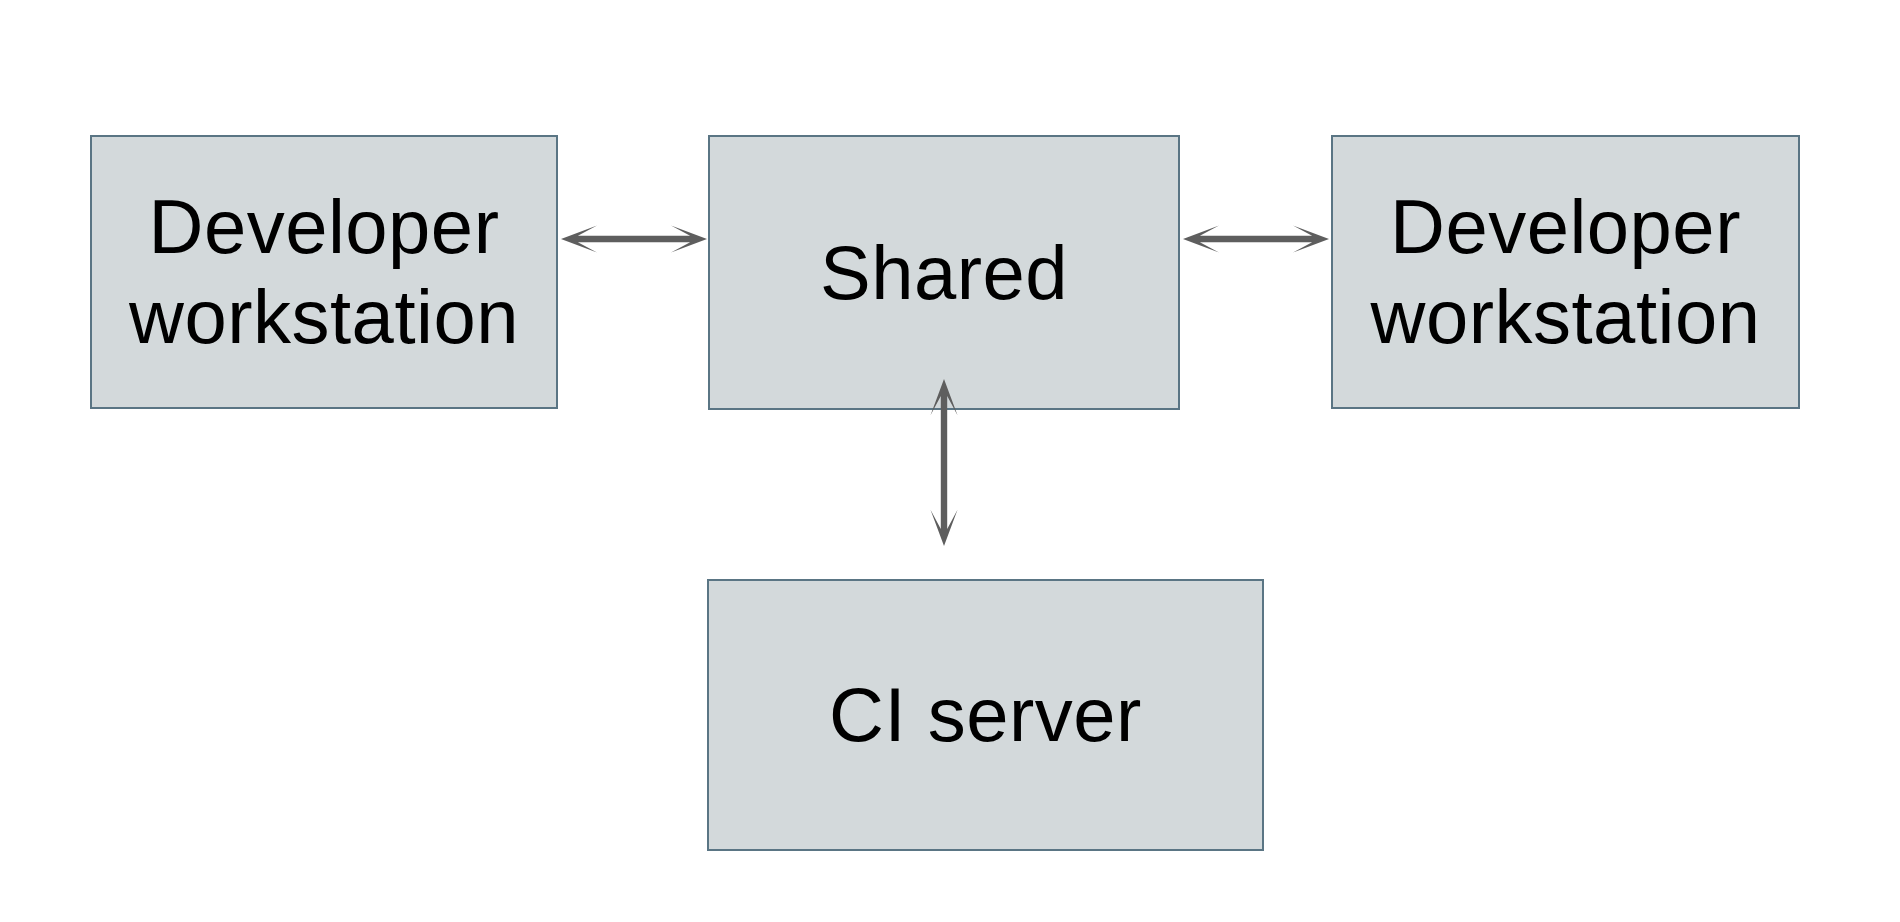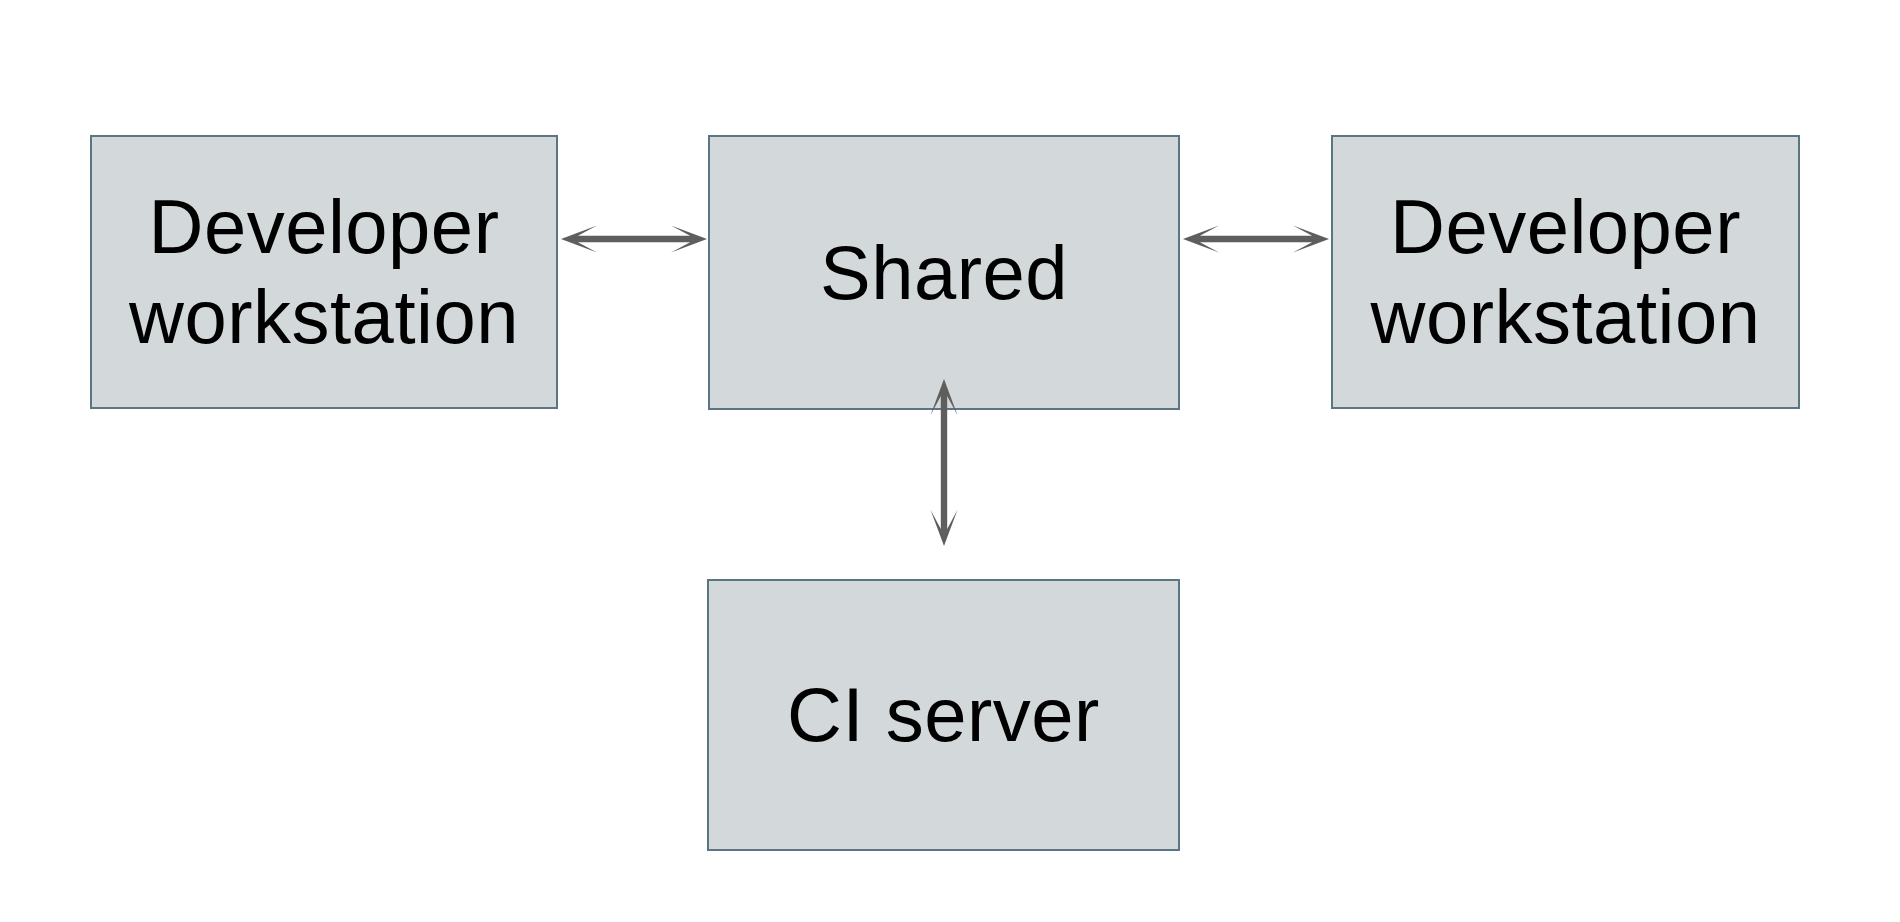--- a/index.html
+++ b/index.html
@@ -30,21 +30,21 @@
   .node .line {
     font-size: 76px;
     line-height: 90px;
     color: var(--text-color, #000000);
     letter-spacing: 0.5px;
     white-space: nowrap;
   }
   #node-left  { left: 90px;   top: 103px; width: 468px; height: 274px; }
   #node-cache { left: 708px;  top: 103px; width: 472px; height: 275px; }
   #node-right { left: 1331px; top: 103px; width: 469px; height: 274px; }
-  #node-ci    { left: 707px;  top: 547px; width: 473px; height: 272px; }
+  #node-ci    { left: 707px;  top: 547px; width: 557px; height: 272px; }
 
   .arrow { position: absolute; }
   #arrow-left  { left: 561px;  top: 222px; width: 146px; height: 34px; }
   #arrow-right { left: 1183px; top: 222px; width: 146px; height: 34px; }
   #arrow-down  { left: 927px;  top: 379px; width: 34px;  height: 167px; }
   .arrow svg { display: block; width: 100%; height: 100%; }
   .arrow polygon { fill: var(--arrow-color, #5e5e5e); }
 </style>
 </head>
 <body>

